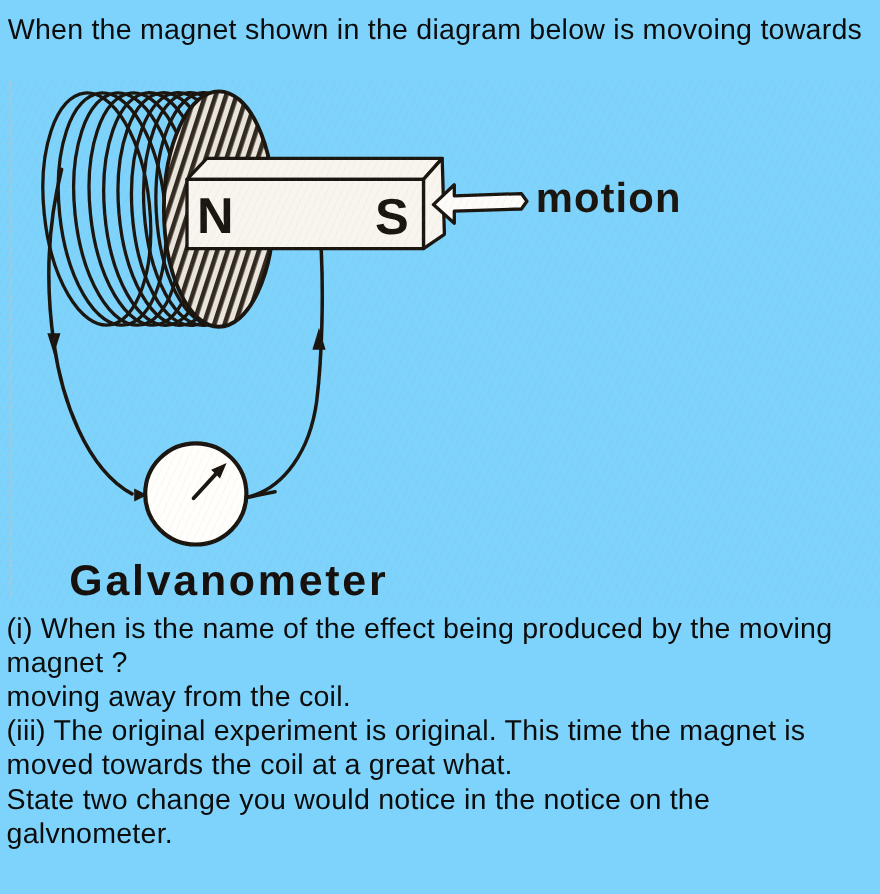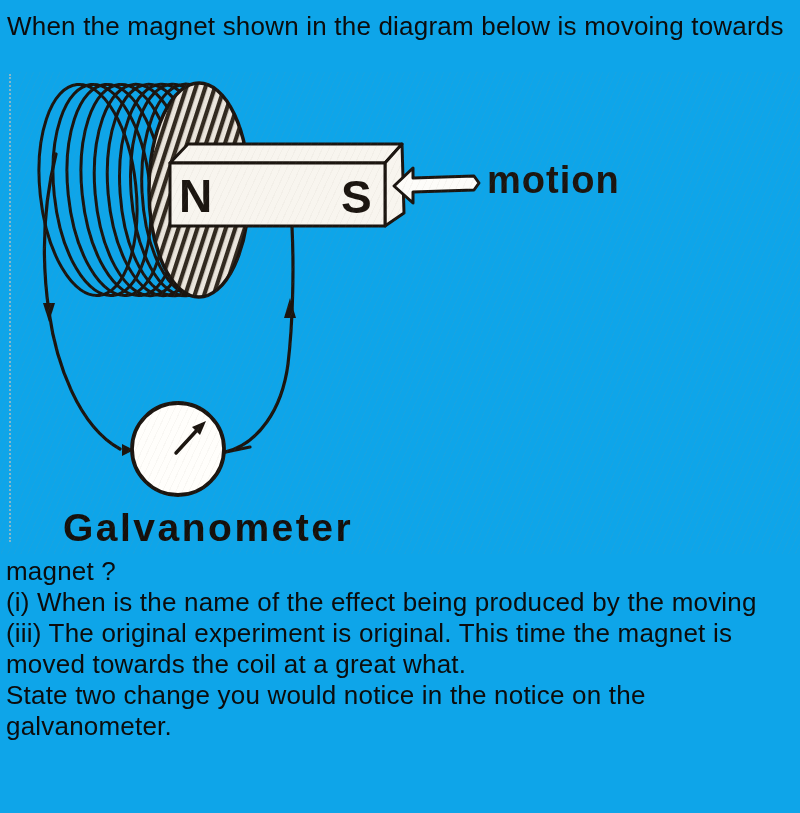--- a/index.html
+++ b/index.html
@@ -4,21 +4,21 @@
 <style>
   html, body {
     margin: 0;
     padding: 0;
     background: #ffffff;
   }
   .page {
     position: relative;
     width: 800px;
     height: 813px;
-    background: #0ea5e9;
+    background: #7dd3fc;
     overflow: hidden;
     font-family: "Liberation Sans", "DejaVu Sans", sans-serif;
     color: #0c0c0c;
   }
   .intro {
     position: absolute;
     top: 10px;
     left: 7px;
     width: 790px;
   }
@@ -137,21 +137,22 @@
         <circle cx="178" cy="377" r="46" fill="#fffefb" stroke="#1b1510" stroke-width="3.8"></circle>
         <line x1="176" y1="381" x2="198" y2="357" stroke="#1b1510" stroke-width="3.5" stroke-linecap="round"></line>
         <polygon points="206,349 200,363 192,355" fill="#1b1510"></polygon>
       </g>
 
       <text class="diagram-label" x="63" y="469" font-size="39" font-weight="700" letter-spacing="2.5" fill="#15100c">Galvanometer</text>
     </svg>
   </div>
 
   <div class="questions">
+    <div class="tline">(i) When is the name of the effect being produced by the moving</div>
     <div class="tline">magnet ?</div>
-    <div class="tline">(i) When is the name of the effect being produced by the moving</div>
+    <div class="tline">moving away from the coil.</div>
     <div class="tline">(iii) The original experiment is original. This time the magnet is</div>
     <div class="tline">moved towards the coil at a great what.</div>
     <div class="tline">State two change you would notice in the notice on the</div>
-    <div class="tline">galvanometer.</div>
+    <div class="tline">galvnometer.</div>
   </div>
 
 </div>
 
 </body></html>

